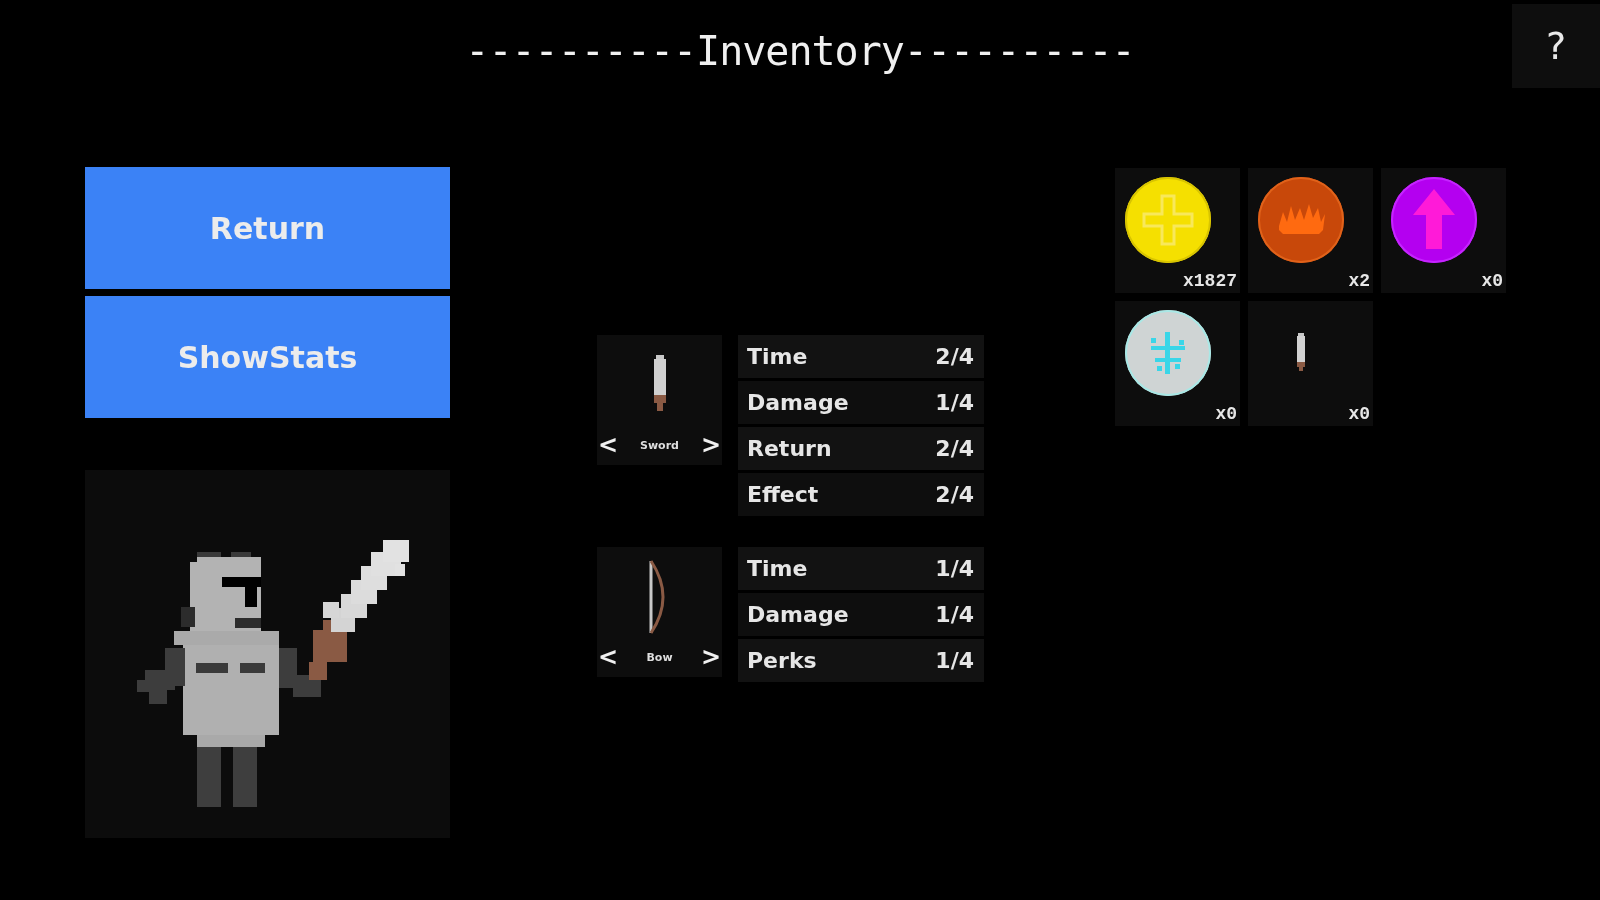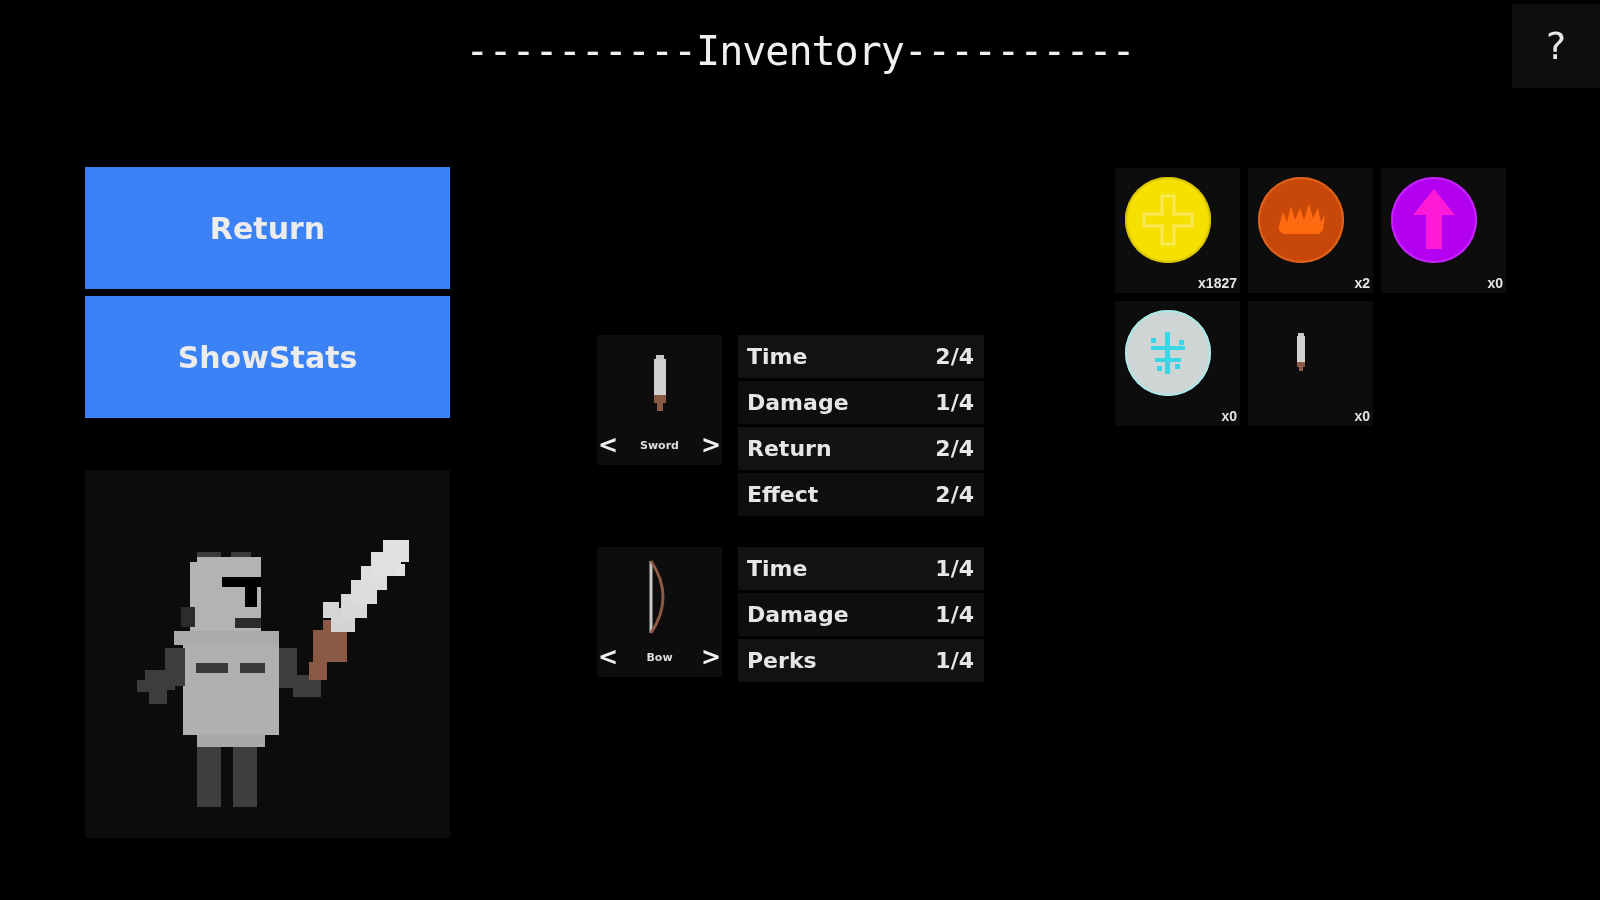--- a/index.html
+++ b/index.html
@@ -115,22 +115,22 @@
     .item-slot {
       width: 125px; height: 125px; background: #0d0d0d;
     }
     .item-slot .orb {
       position: absolute; left: 10px; top: 9px; width: 86px; height: 86px;
       border-radius: 50%;
       display: flex; align-items: center; justify-content: center;
     }
     .item-count {
       position: absolute; right: 3px; bottom: 2px;
-      font-family: Liberation Sans, sans-serif; font-weight: bold;
-      font-size: 14px; color: #e6e6e6;
+      font-family: Liberation Mono, monospace; font-weight: bold;
+      font-size: 18px; color: #e6e6e6;
     }
   </style>
 </head>
 <body>
 
 <div class="abs title">----------Inventory----------</div>
 
 <div class="abs help-btn">
   <span>?</span>
 </div>

